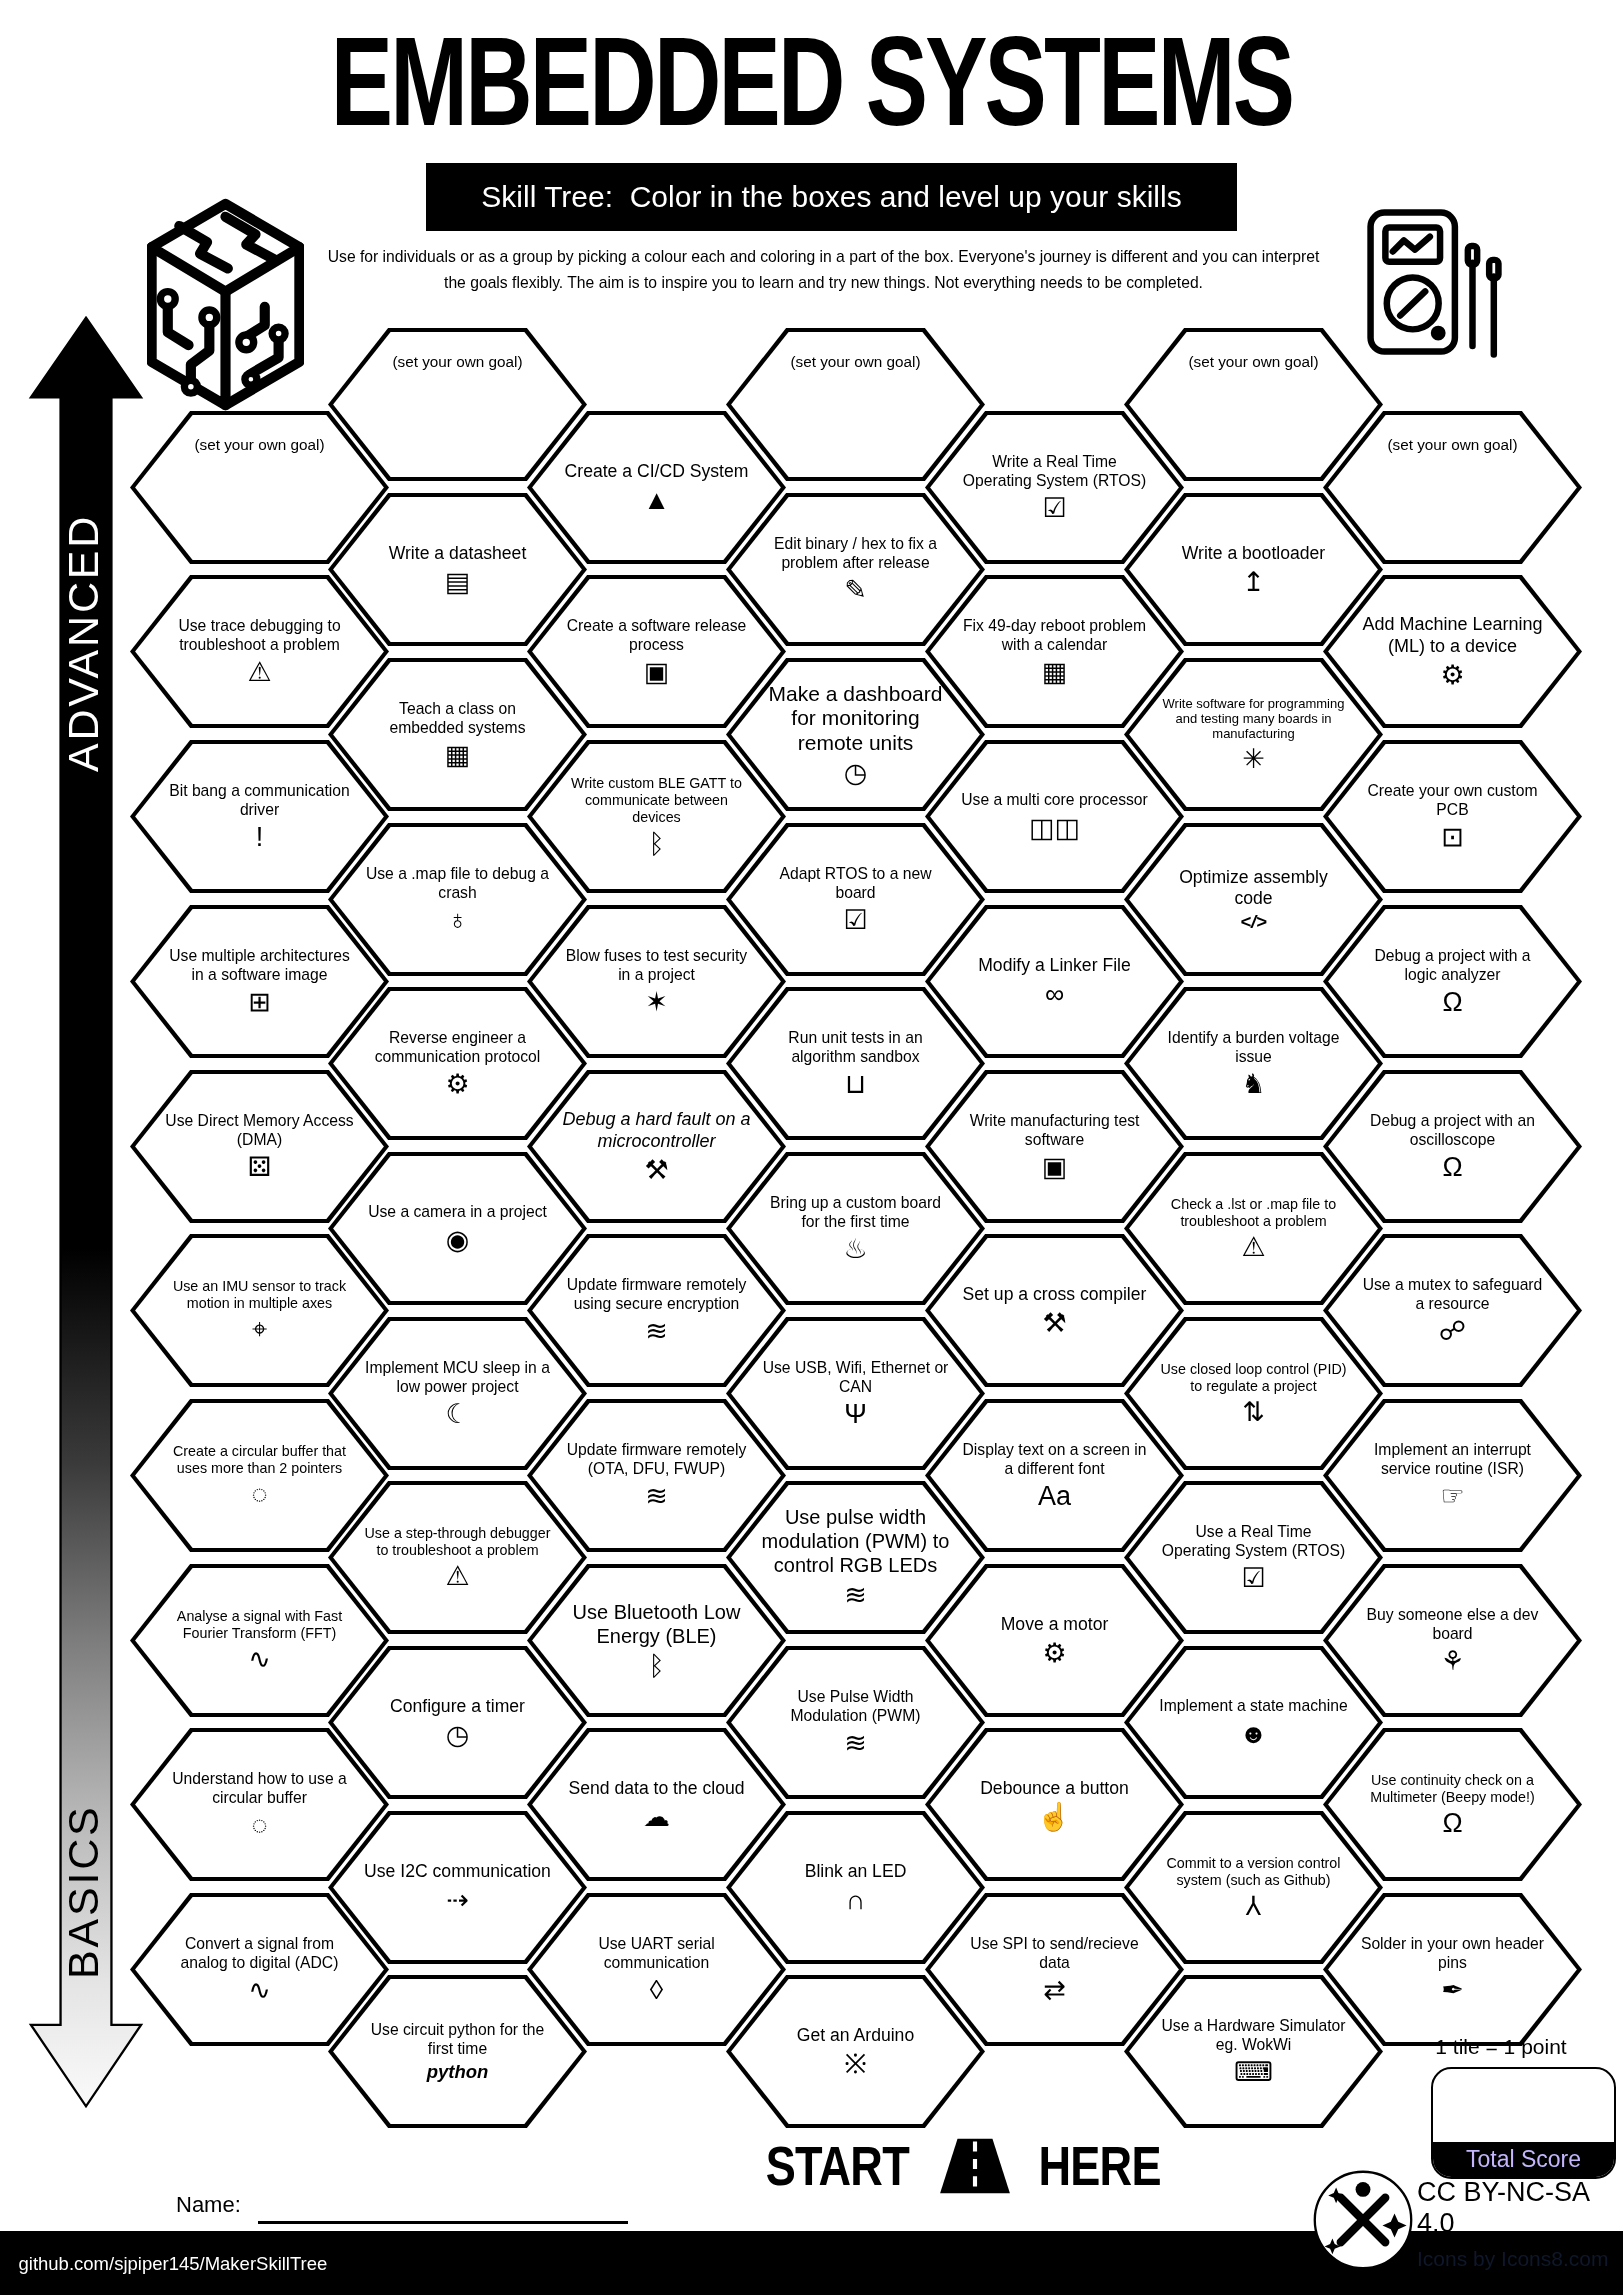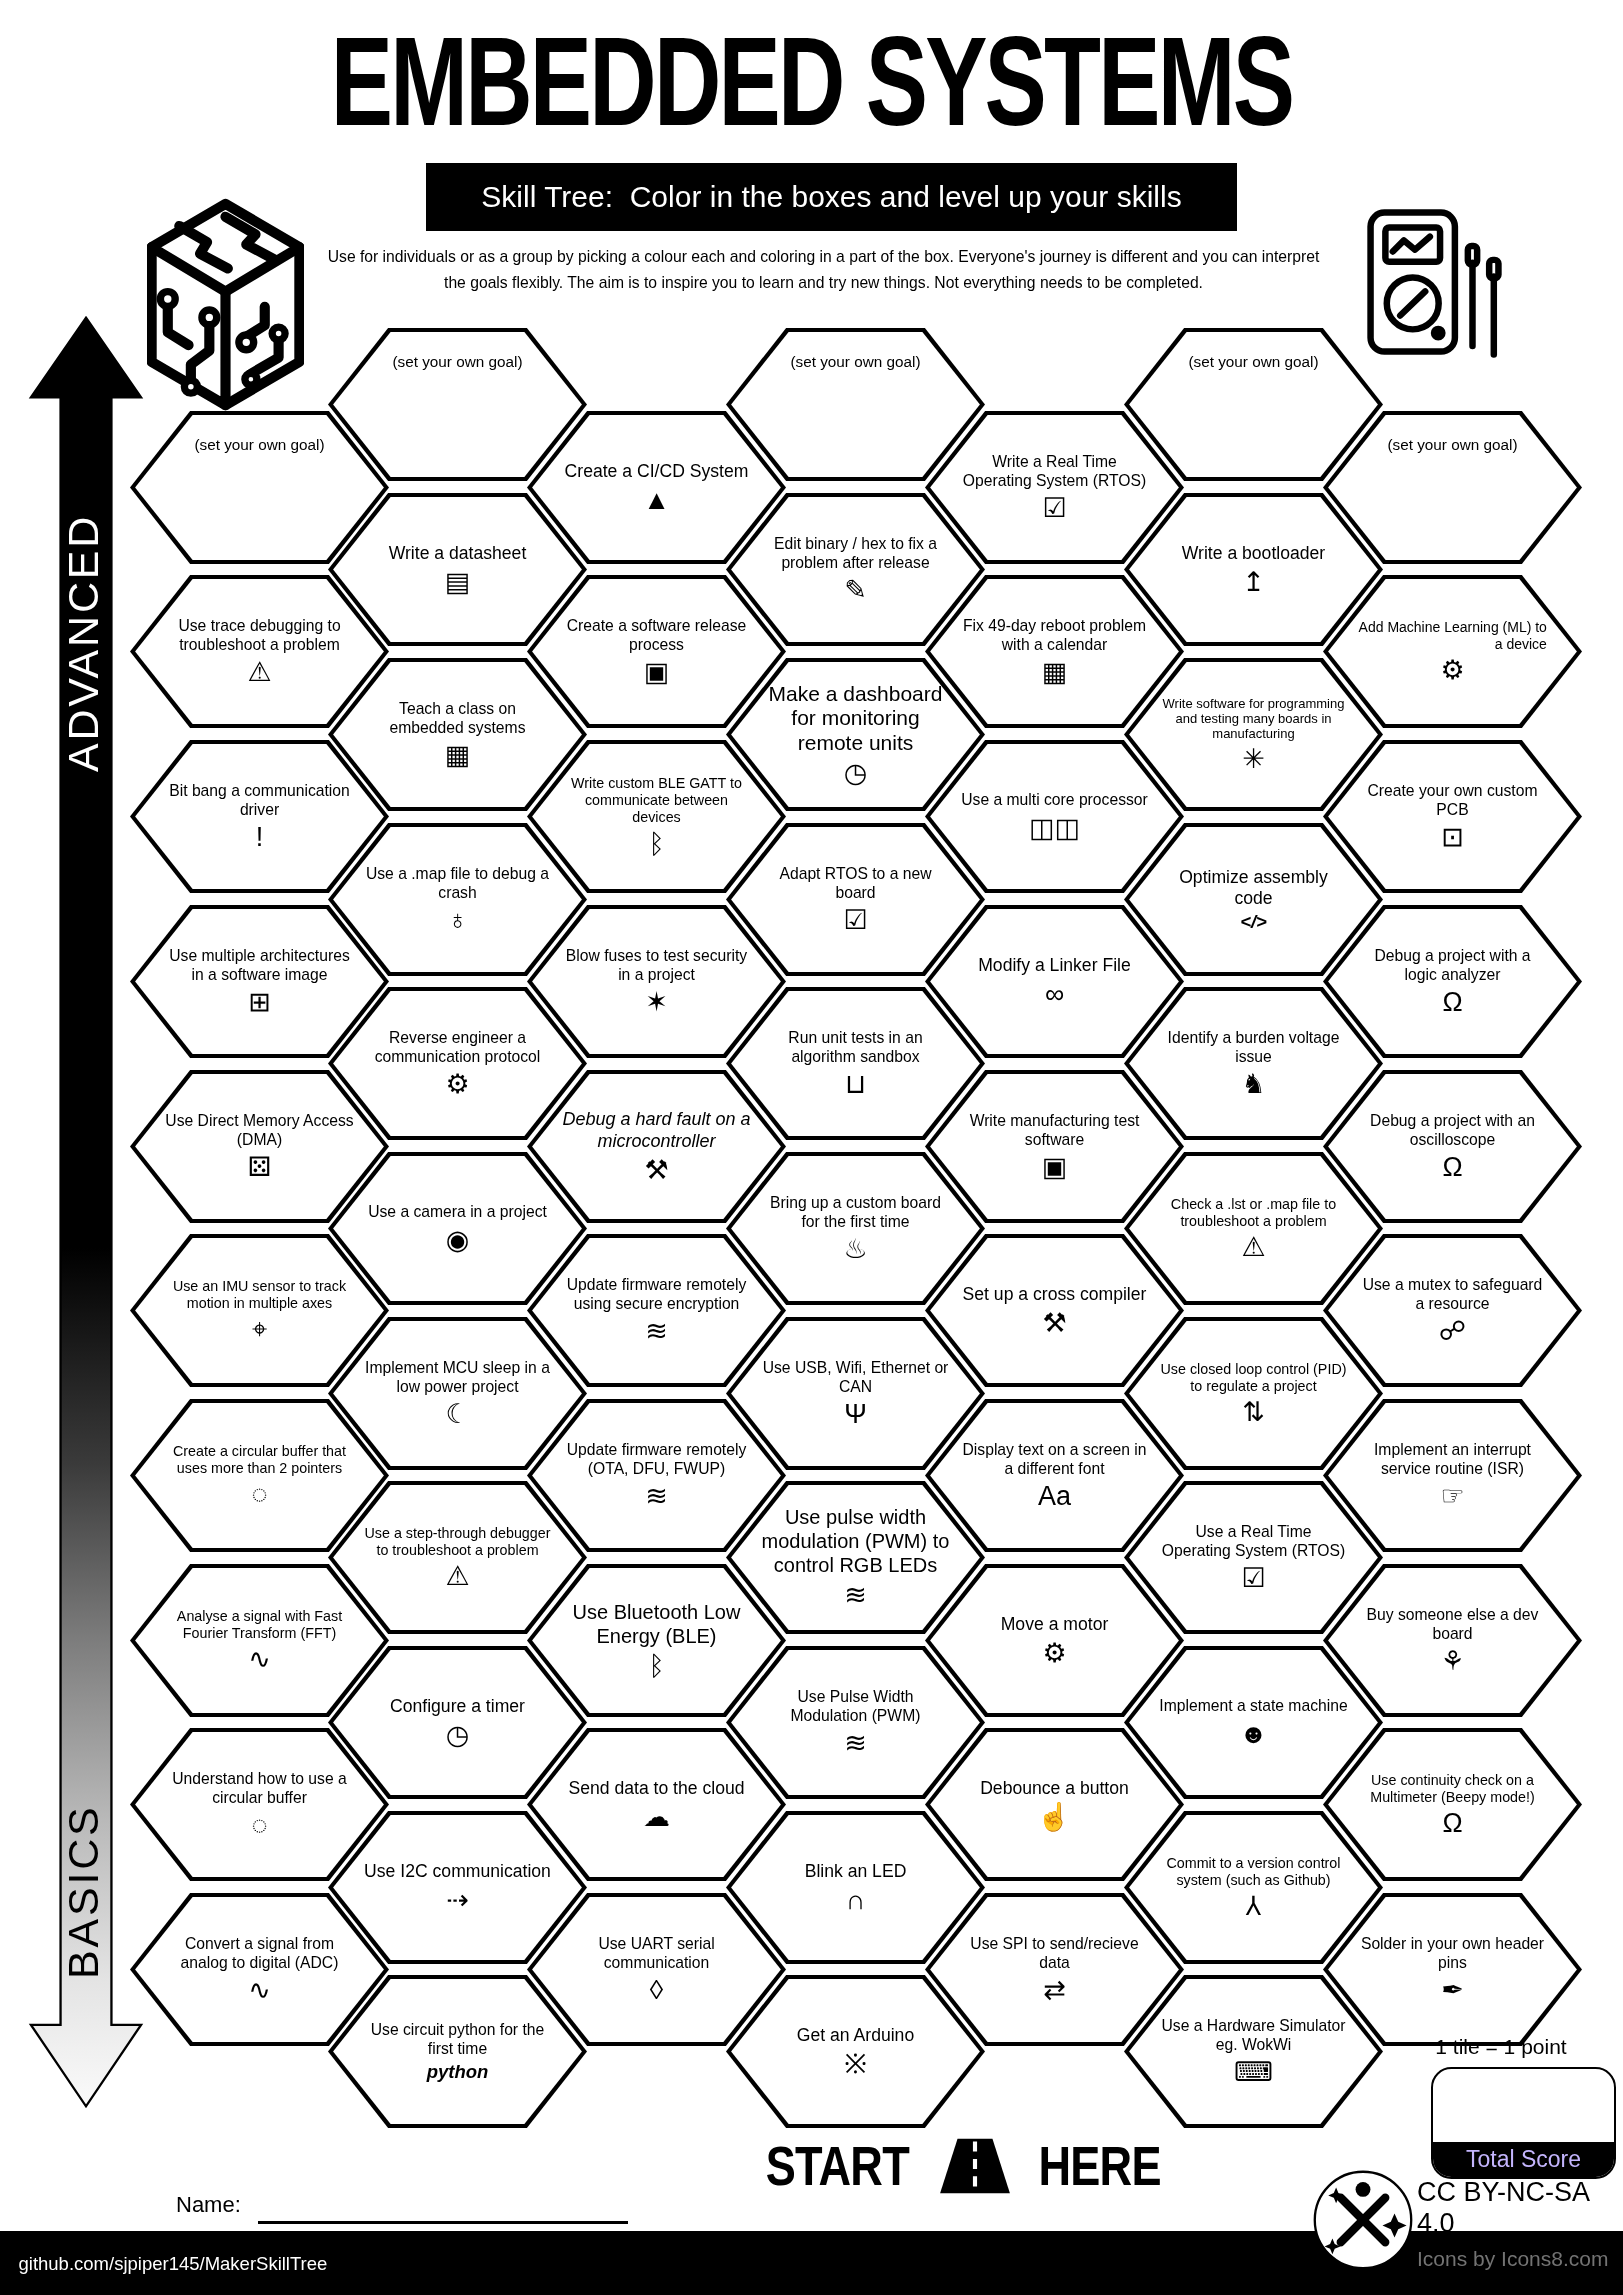--- a/index.html
+++ b/index.html
@@ -51,21 +51,21 @@
   .score-box{position:absolute;left:1431px;top:2067px;width:185px;height:112px;
     border:2.8px solid #000;border-radius:20.4px;background:#fff;box-sizing:border-box;overflow:hidden;}
   .score-bar{position:absolute;left:0;bottom:0;width:100%;height:35px;background:#000;color:#c4b5fd;
     font-size:23px;line-height:35px;text-align:center;}
   .license{position:absolute;left:1417px;top:2177px;font-size:27px;}
   .footer-bar{position:absolute;left:0;top:2231px;width:1623px;height:65px;background:#000;
     color:#fff;display:flex;align-items:center;}
   .footer-left{font-size:18.5px;margin-left:18.5px;}
   .footer-center{font-size:24px;flex:1;text-align:center;white-space:pre;}
   .footer-spacer{width:259px;}
-  .icons8{position:absolute;left:1417px;top:2247px;font-size:21px;color:#737373;z-index:5;}
+  .icons8{position:absolute;left:1417px;top:2247px;font-size:21px;color:#0f172a;z-index:5;}
   .badge{position:absolute;left:1312px;top:2169px;z-index:6;}
   .corner-icon{position:absolute;}
 </style>
 </head>
 <body>
 
 <div class="title">EMBEDDED SYSTEMS</div>
 <div class="subtitle-bar">Skill Tree:  Color in the boxes and level up your skills</div>
 <div class="description">Use for individuals or as a group by picking a colour each and coloring in a part of the box.  Everyone's journey is different and you can interpret the goals flexibly.  The aim is to inspire you to learn and try new things. Not everything needs to be completed.</div>
 
@@ -498,21 +498,21 @@
         <div class="hex-icon">⌨</div>
       </div>
     </div>
     <div class="hex goal" style="left: 1323px; top: 411px;">
       <div class="hex-inner">
         <div class="hex-label">(set your own goal)</div>
       </div>
     </div>
     <div class="hex" style="left: 1323px; top: 575px;">
       <div class="hex-inner">
-        <div class="hex-label" style="font-size: 14px; text-align: right;">Add Machine Learning (ML) to a device</div>
+        <div class="hex-label" style="font-size: 18px;">Add Machine Learning (ML) to a device</div>
         <div class="hex-icon">⚙</div>
       </div>
     </div>
     <div class="hex" style="left: 1323px; top: 740px;">
       <div class="hex-inner">
         <div class="hex-label" style="font-size: 15.7px;">Create your own custom PCB</div>
         <div class="hex-icon">⊡</div>
       </div>
     </div>
     <div class="hex" style="left: 1323px; top: 905px;">

